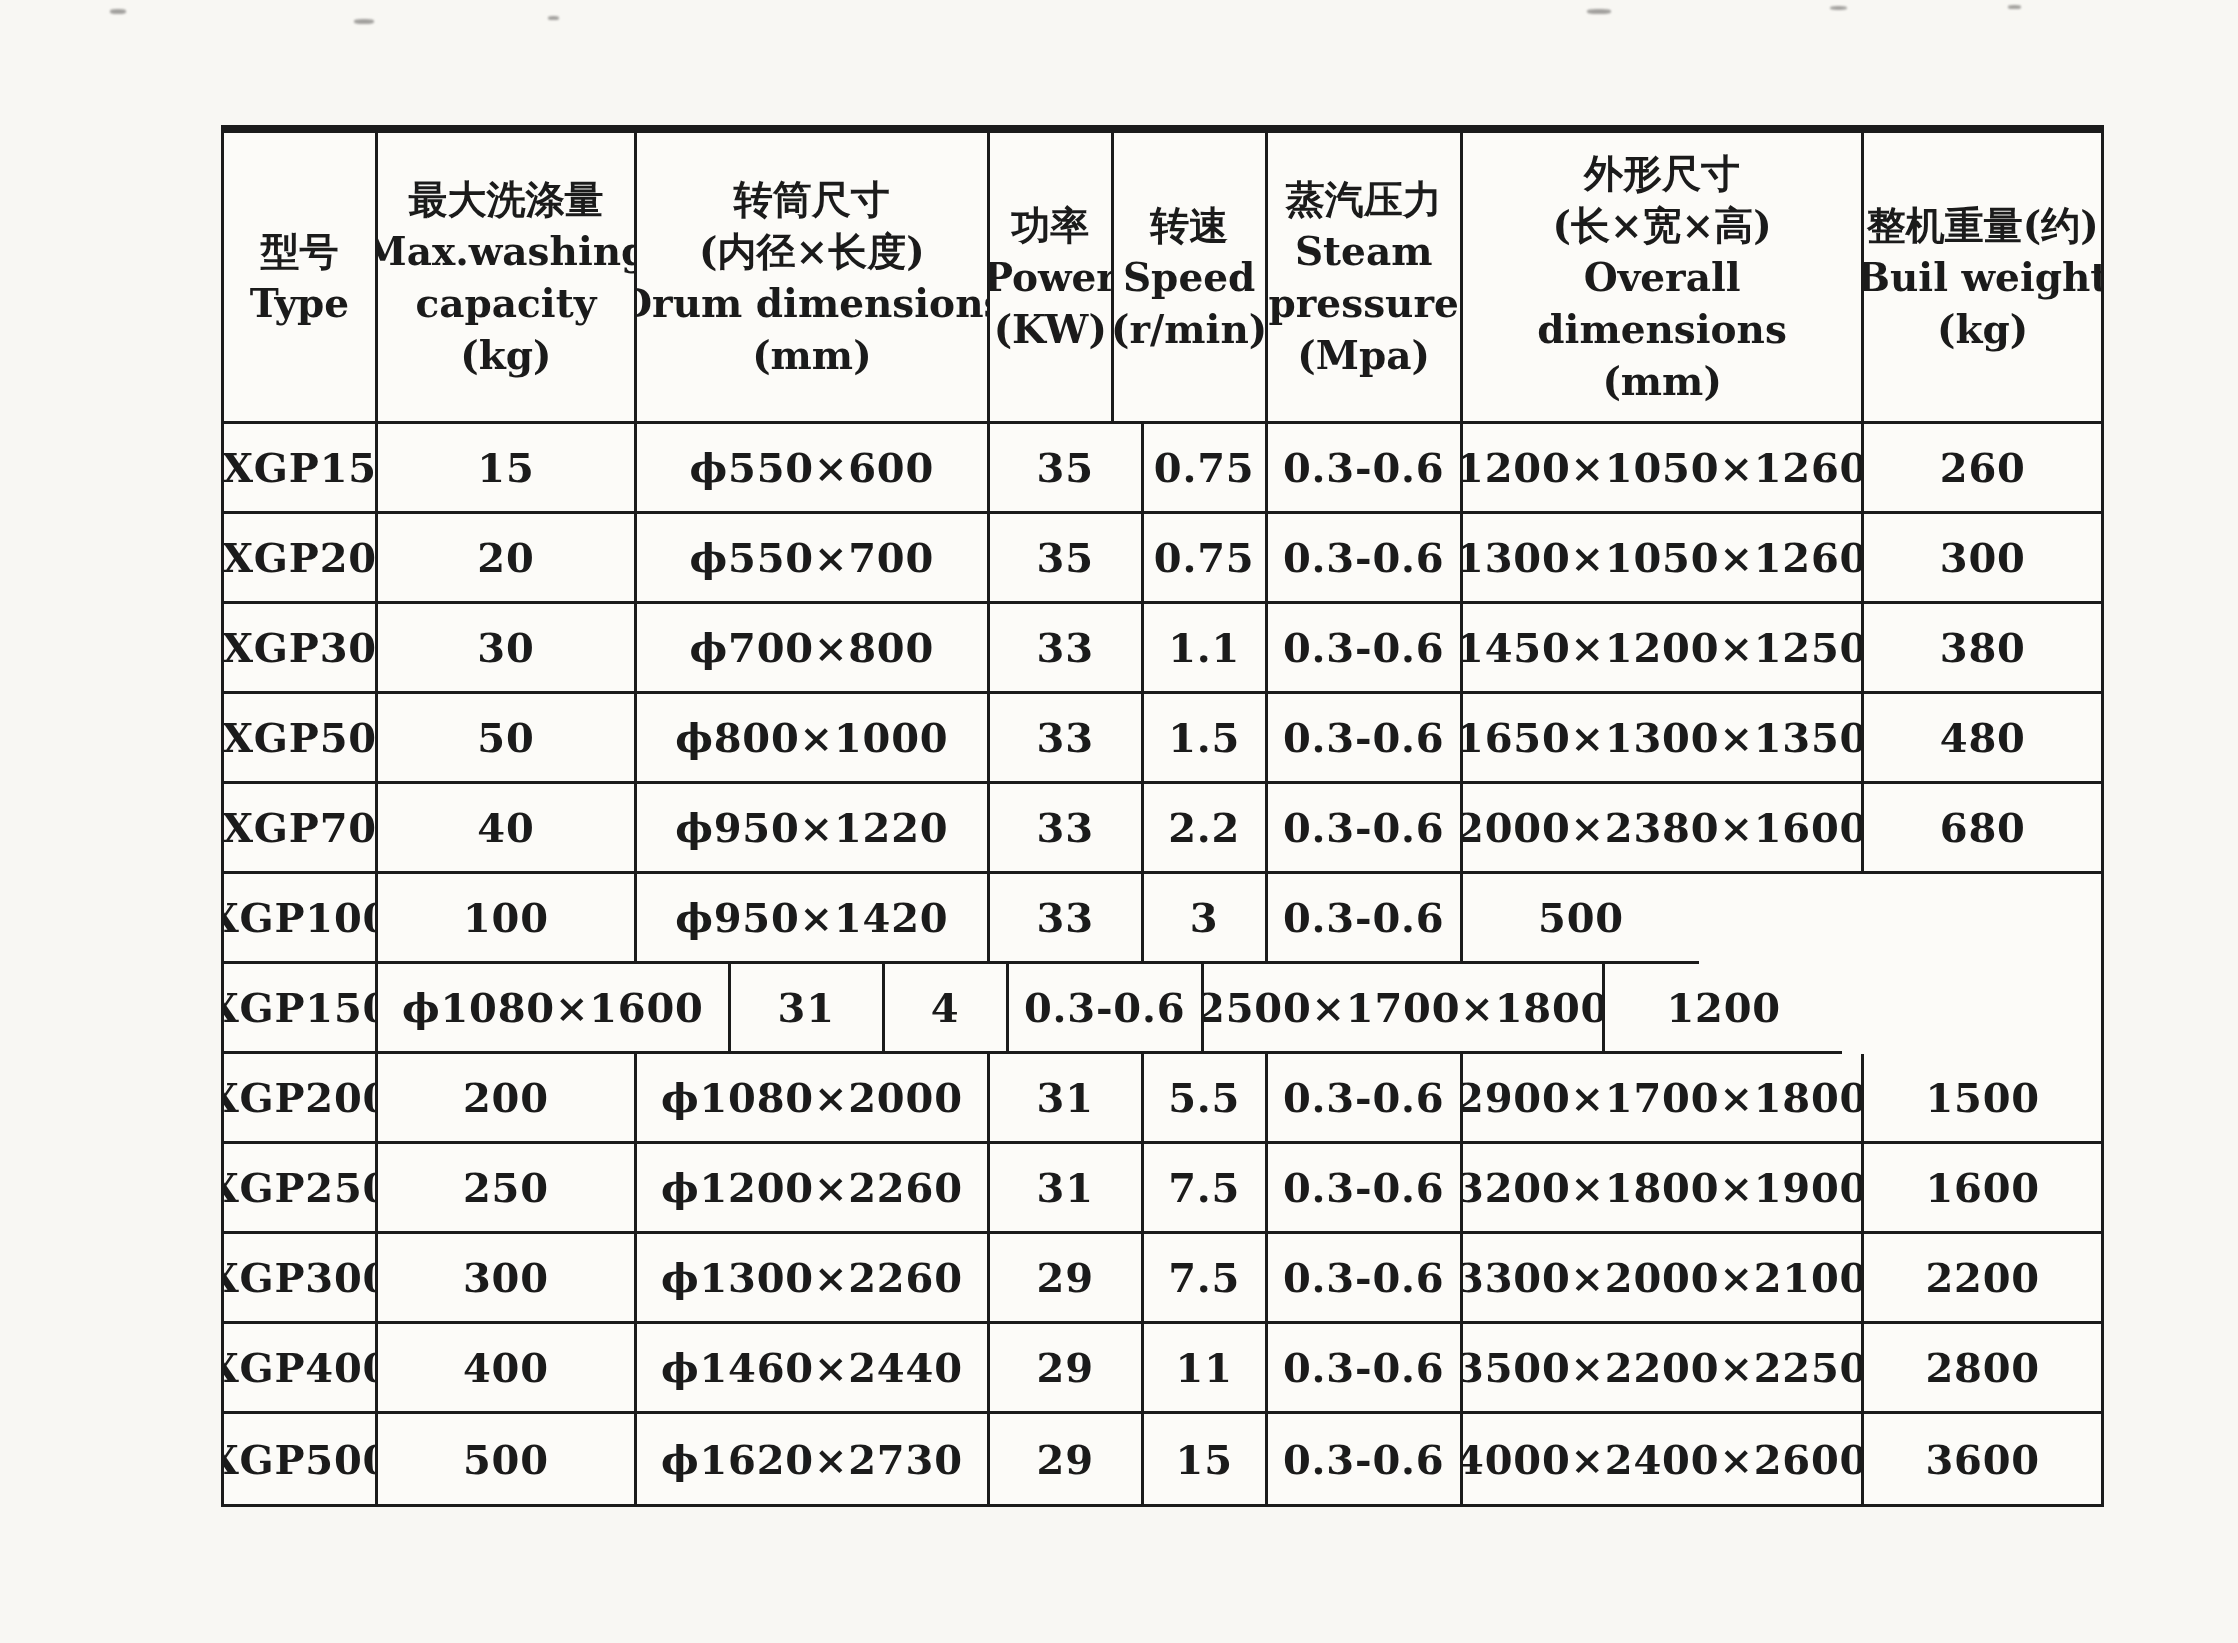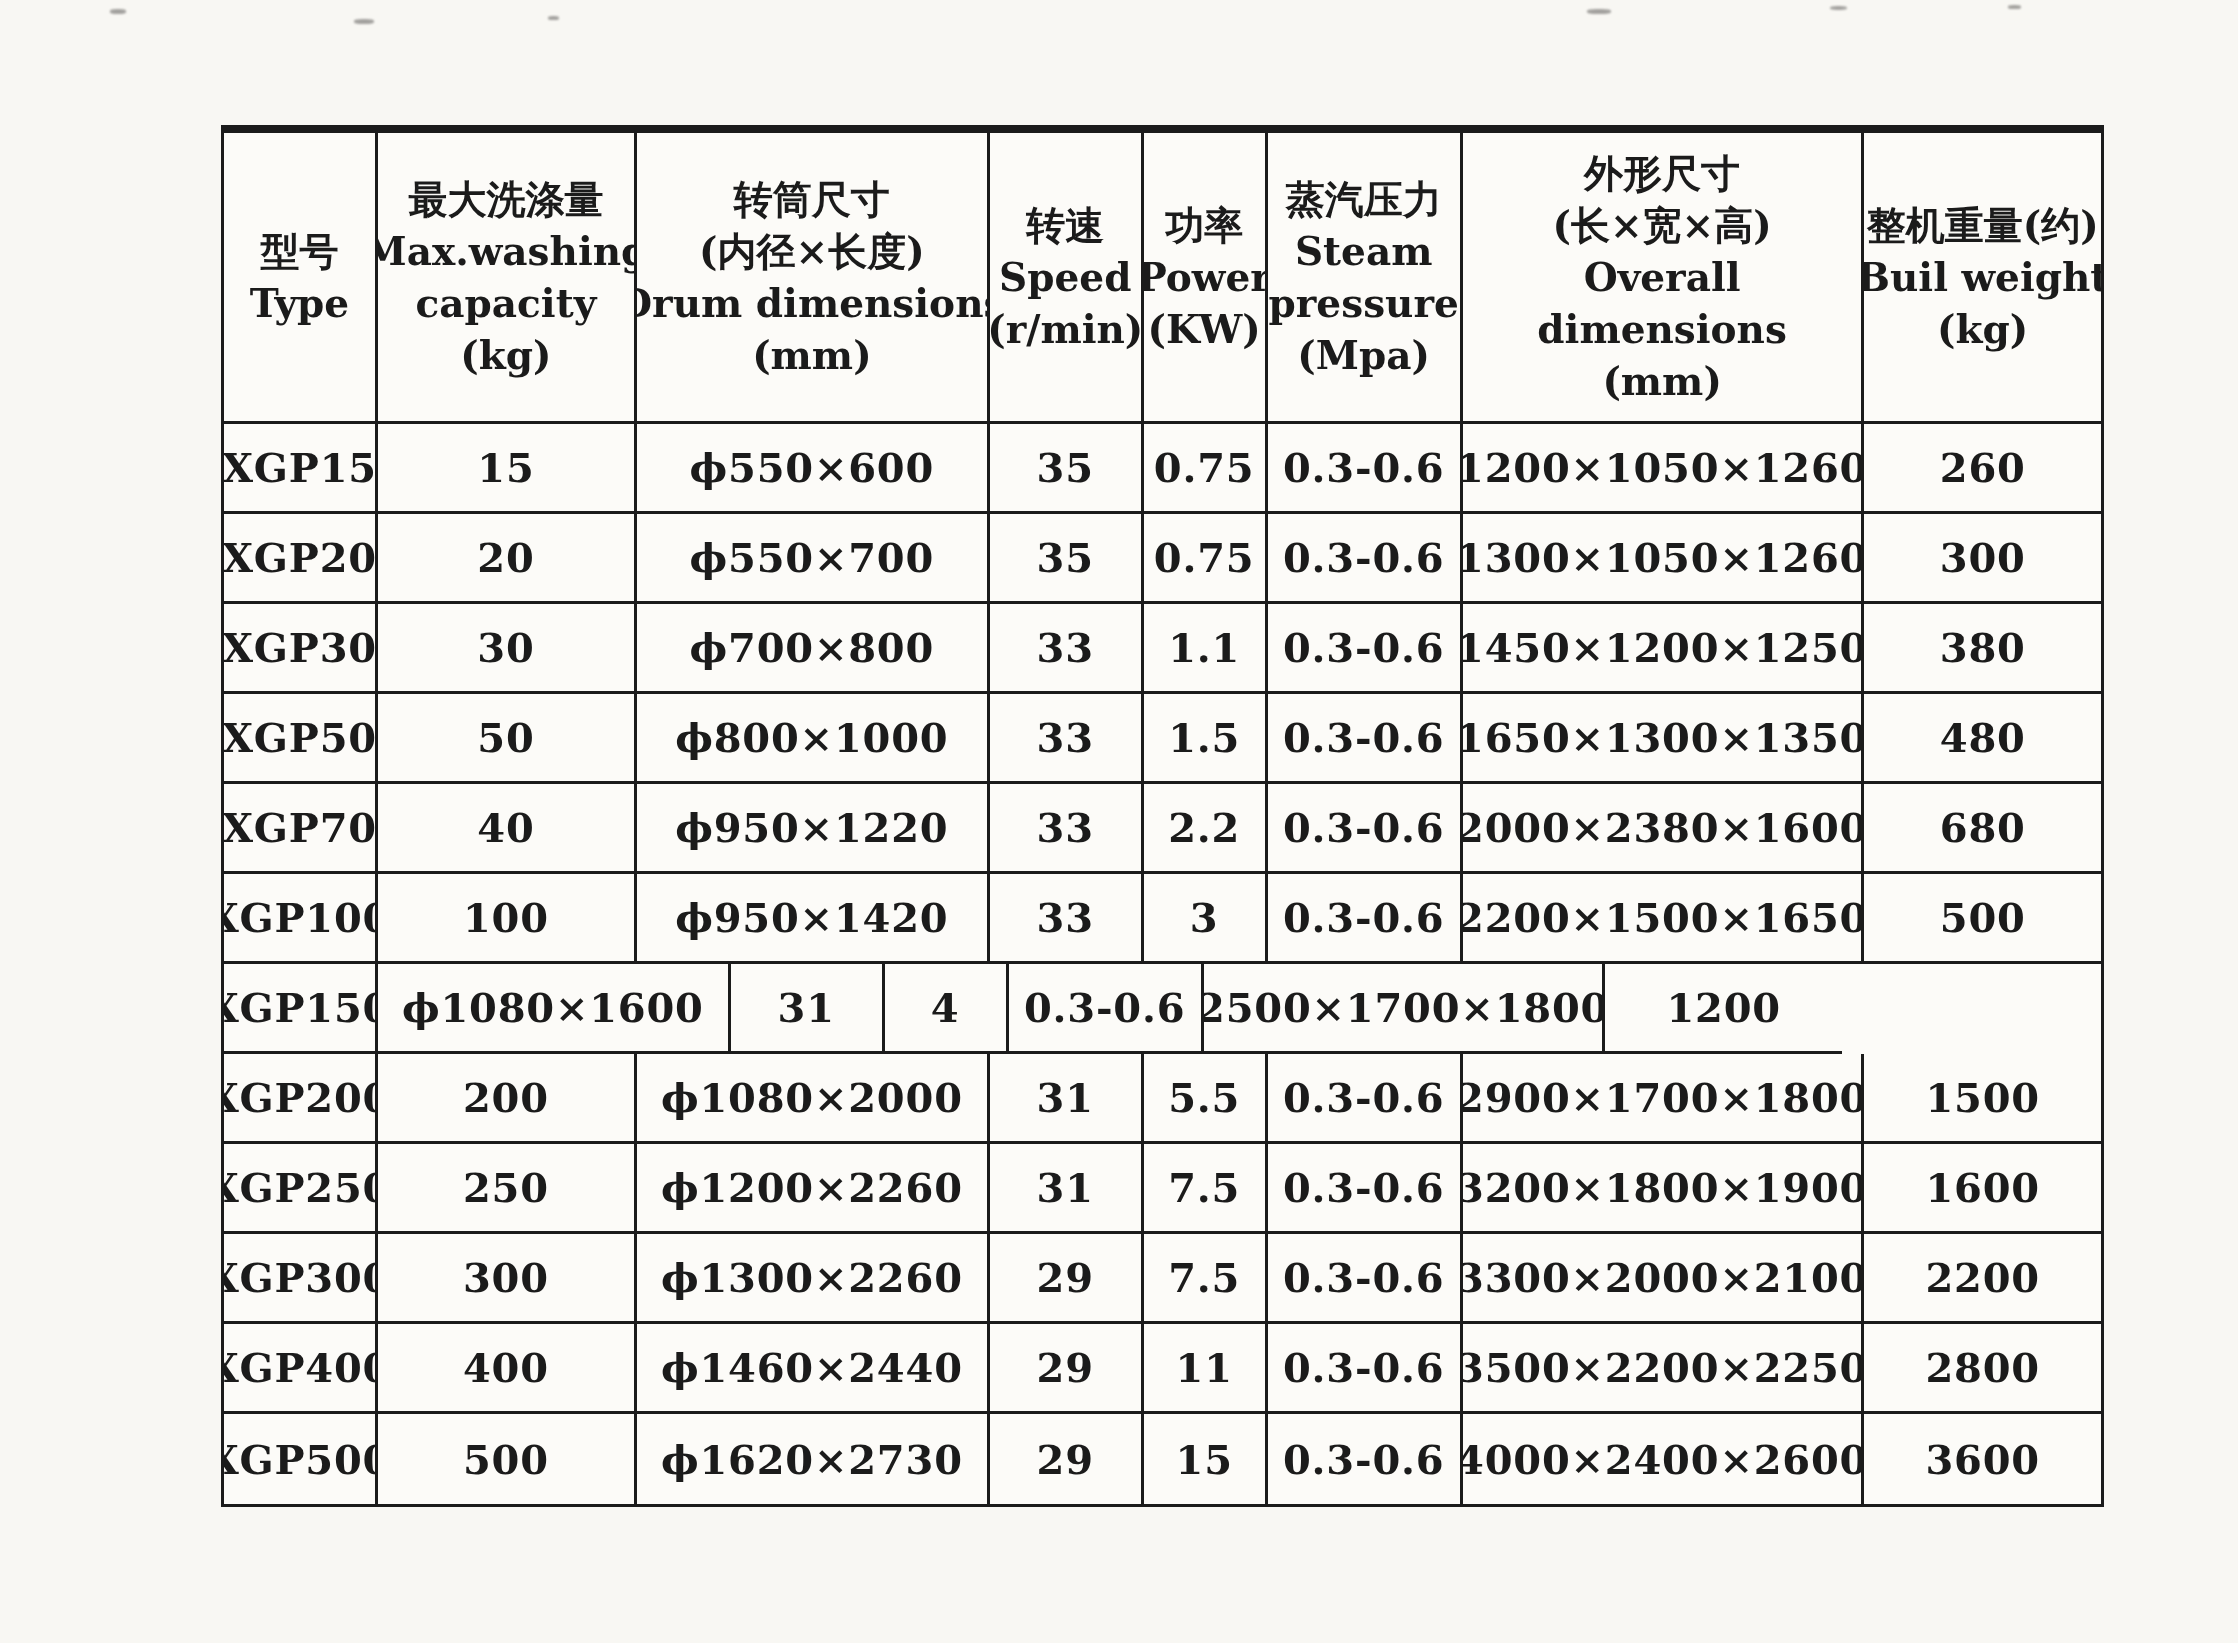--- a/index.html
+++ b/index.html
@@ -87,29 +87,29 @@
           <div class="hline">Max.washing</div>
           <div class="hline">capacity</div>
           <div class="hline">(kg)</div>
         </div>
         <div class="cell hcell c2">
           <div class="hline">转筒尺寸</div>
           <div class="hline">(内径×长度)</div>
           <div class="hline">Drum dimensions</div>
           <div class="hline">(mm)</div>
         </div>
+        <div class="cell hcell c4">
+          <div class="hline">功率</div>
+          <div class="hline">Power</div>
+          <div class="hline">(KW)</div>
+        </div>
         <div class="cell hcell c3">
           <div class="hline">转速</div>
           <div class="hline">Speed</div>
           <div class="hline">(r/min)</div>
-        </div>
-        <div class="cell hcell c4">
-          <div class="hline">功率</div>
-          <div class="hline">Power</div>
-          <div class="hline">(KW)</div>
         </div>
         <div class="cell hcell c5">
           <div class="hline">蒸汽压力</div>
           <div class="hline">Steam</div>
           <div class="hline">pressure</div>
           <div class="hline">(Mpa)</div>
         </div>
         <div class="cell hcell c6">
           <div class="hline">外形尺寸</div>
           <div class="hline">(长×宽×高)</div>
@@ -174,21 +174,20 @@
           <div class="cell dcell c6">2000×2380×1600</div>
           <div class="cell dcell c7">680</div>
         </div>
         <div class="row">
           <div class="cell dcell c0">XGP100</div>
           <div class="cell dcell c1">100</div>
           <div class="cell dcell c2">ϕ950×1420</div>
           <div class="cell dcell c3">33</div>
           <div class="cell dcell c4">3</div>
           <div class="cell dcell c5">0.3-0.6</div>
-          <div class="cell dcell c6">2200×1500×1650</div>
           <div class="cell dcell c7">500</div>
         </div>
         <div class="row">
           <div class="cell dcell c0">XGP150</div>
           <div class="cell dcell c2">ϕ1080×1600</div>
           <div class="cell dcell c3">31</div>
           <div class="cell dcell c4">4</div>
           <div class="cell dcell c5">0.3-0.6</div>
           <div class="cell dcell c6">2500×1700×1800</div>
           <div class="cell dcell c7">1200</div>

